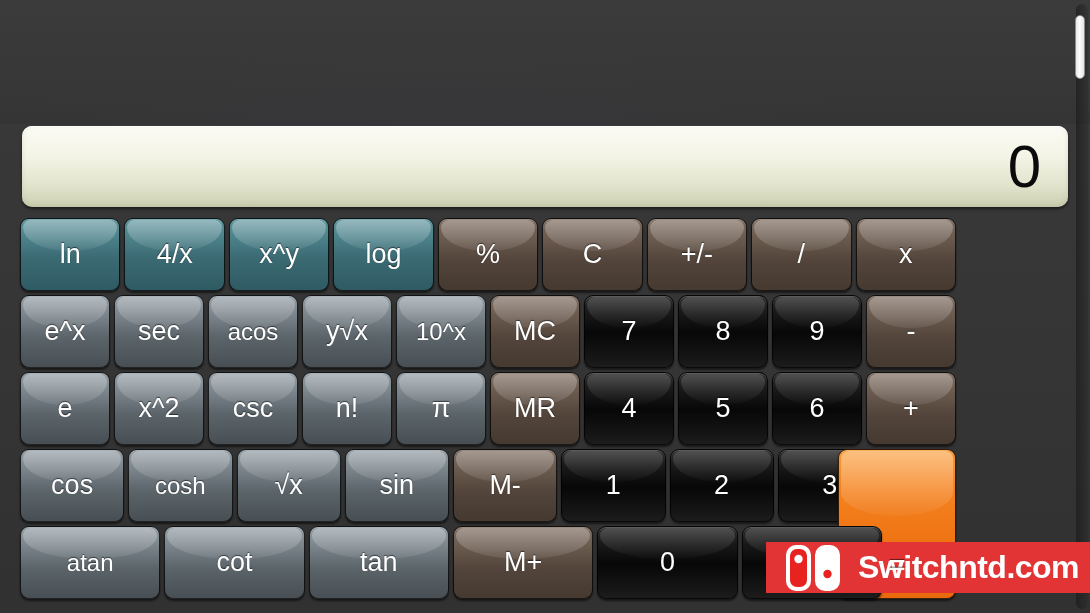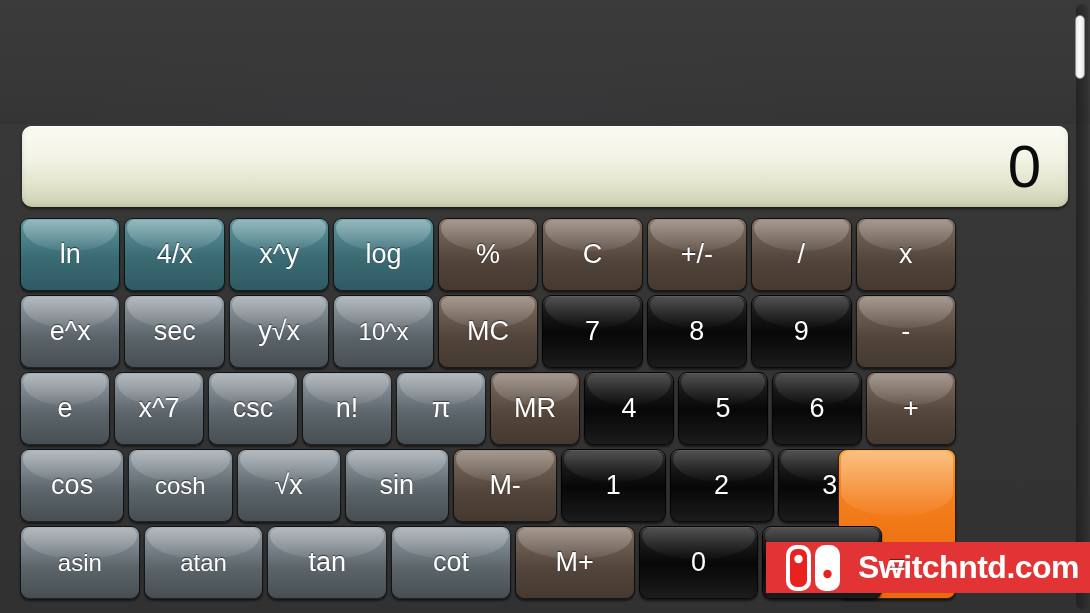--- a/index.html
+++ b/index.html
@@ -208,20 +208,23 @@
         </div>
       </div>
       <div class="krow">
         <div class="key k-gray">
           <span class="lbl">e^x</span>
         </div>
         <div class="key k-gray">
           <span class="lbl">sec</span>
         </div>
         <div class="key k-gray">
+          <span class="lbl small-lbl">acos</span>
+        </div>
+        <div class="key k-gray">
           <span class="lbl">y√x</span>
         </div>
         <div class="key k-gray">
           <span class="lbl small-lbl">10^x</span>
         </div>
         <div class="key k-brown">
           <span class="lbl">MC</span>
         </div>
         <div class="key k-dark">
           <span class="lbl">7</span>
@@ -234,21 +237,21 @@
         </div>
         <div class="key k-brown">
           <span class="lbl">-</span>
         </div>
       </div>
       <div class="krow">
         <div class="key k-gray">
           <span class="lbl">e</span>
         </div>
         <div class="key k-gray">
-          <span class="lbl">x^7</span>
+          <span class="lbl">x^2</span>
         </div>
         <div class="key k-gray">
           <span class="lbl">csc</span>
         </div>
         <div class="key k-gray">
           <span class="lbl">n!</span>
         </div>
         <div class="key k-gray">
           <span class="lbl">π</span>
         </div>
@@ -292,30 +295,27 @@
         </div>
         <div class="key k-dark">
           <span class="lbl">3</span>
         </div>
         <div class="key k-orange k-equals">
           <span class="lbl">=</span>
         </div>
       </div>
       <div class="krow with-equals">
         <div class="key k-gray">
-          <span class="lbl small-lbl">asin</span>
-        </div>
-        <div class="key k-gray">
           <span class="lbl small-lbl">atan</span>
         </div>
         <div class="key k-gray">
+          <span class="lbl">cot</span>
+        </div>
+        <div class="key k-gray">
           <span class="lbl">tan</span>
-        </div>
-        <div class="key k-gray">
-          <span class="lbl">cot</span>
         </div>
         <div class="key k-brown">
           <span class="lbl">M+</span>
         </div>
         <div class="key k-dark">
           <span class="lbl">0</span>
         </div>
         <div class="key k-dark">
           <span class="lbl"></span>
         </div>

